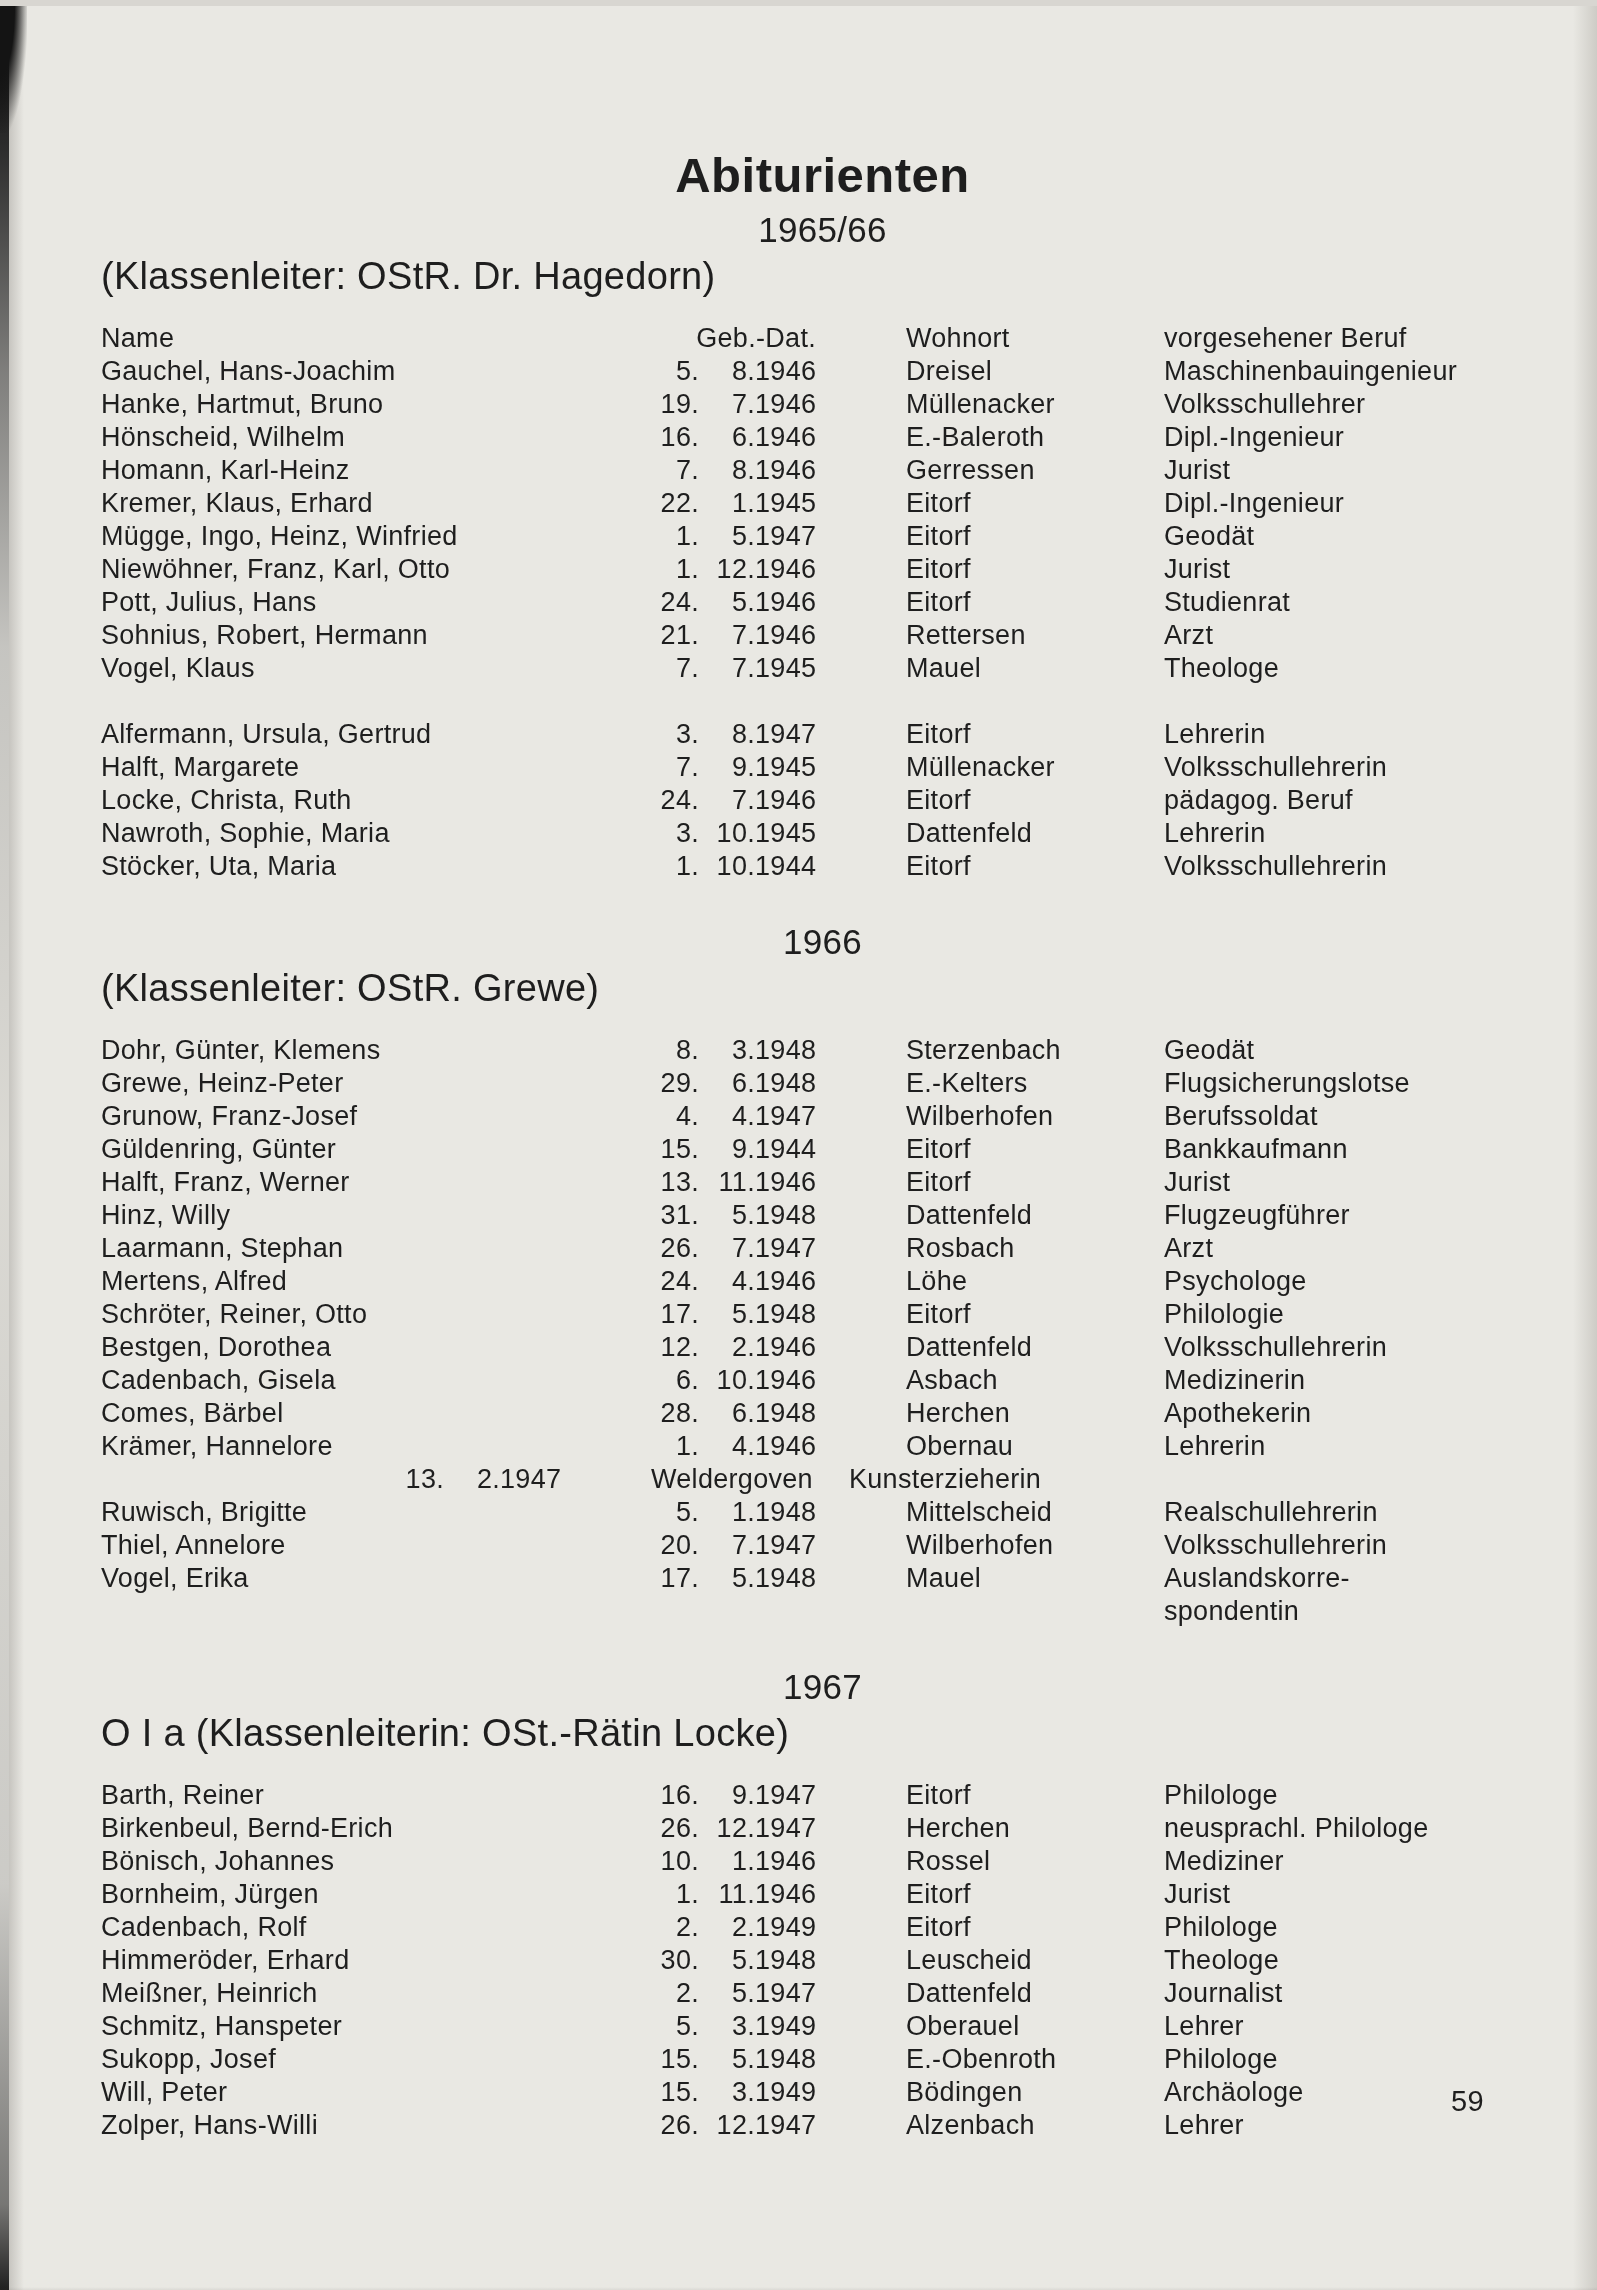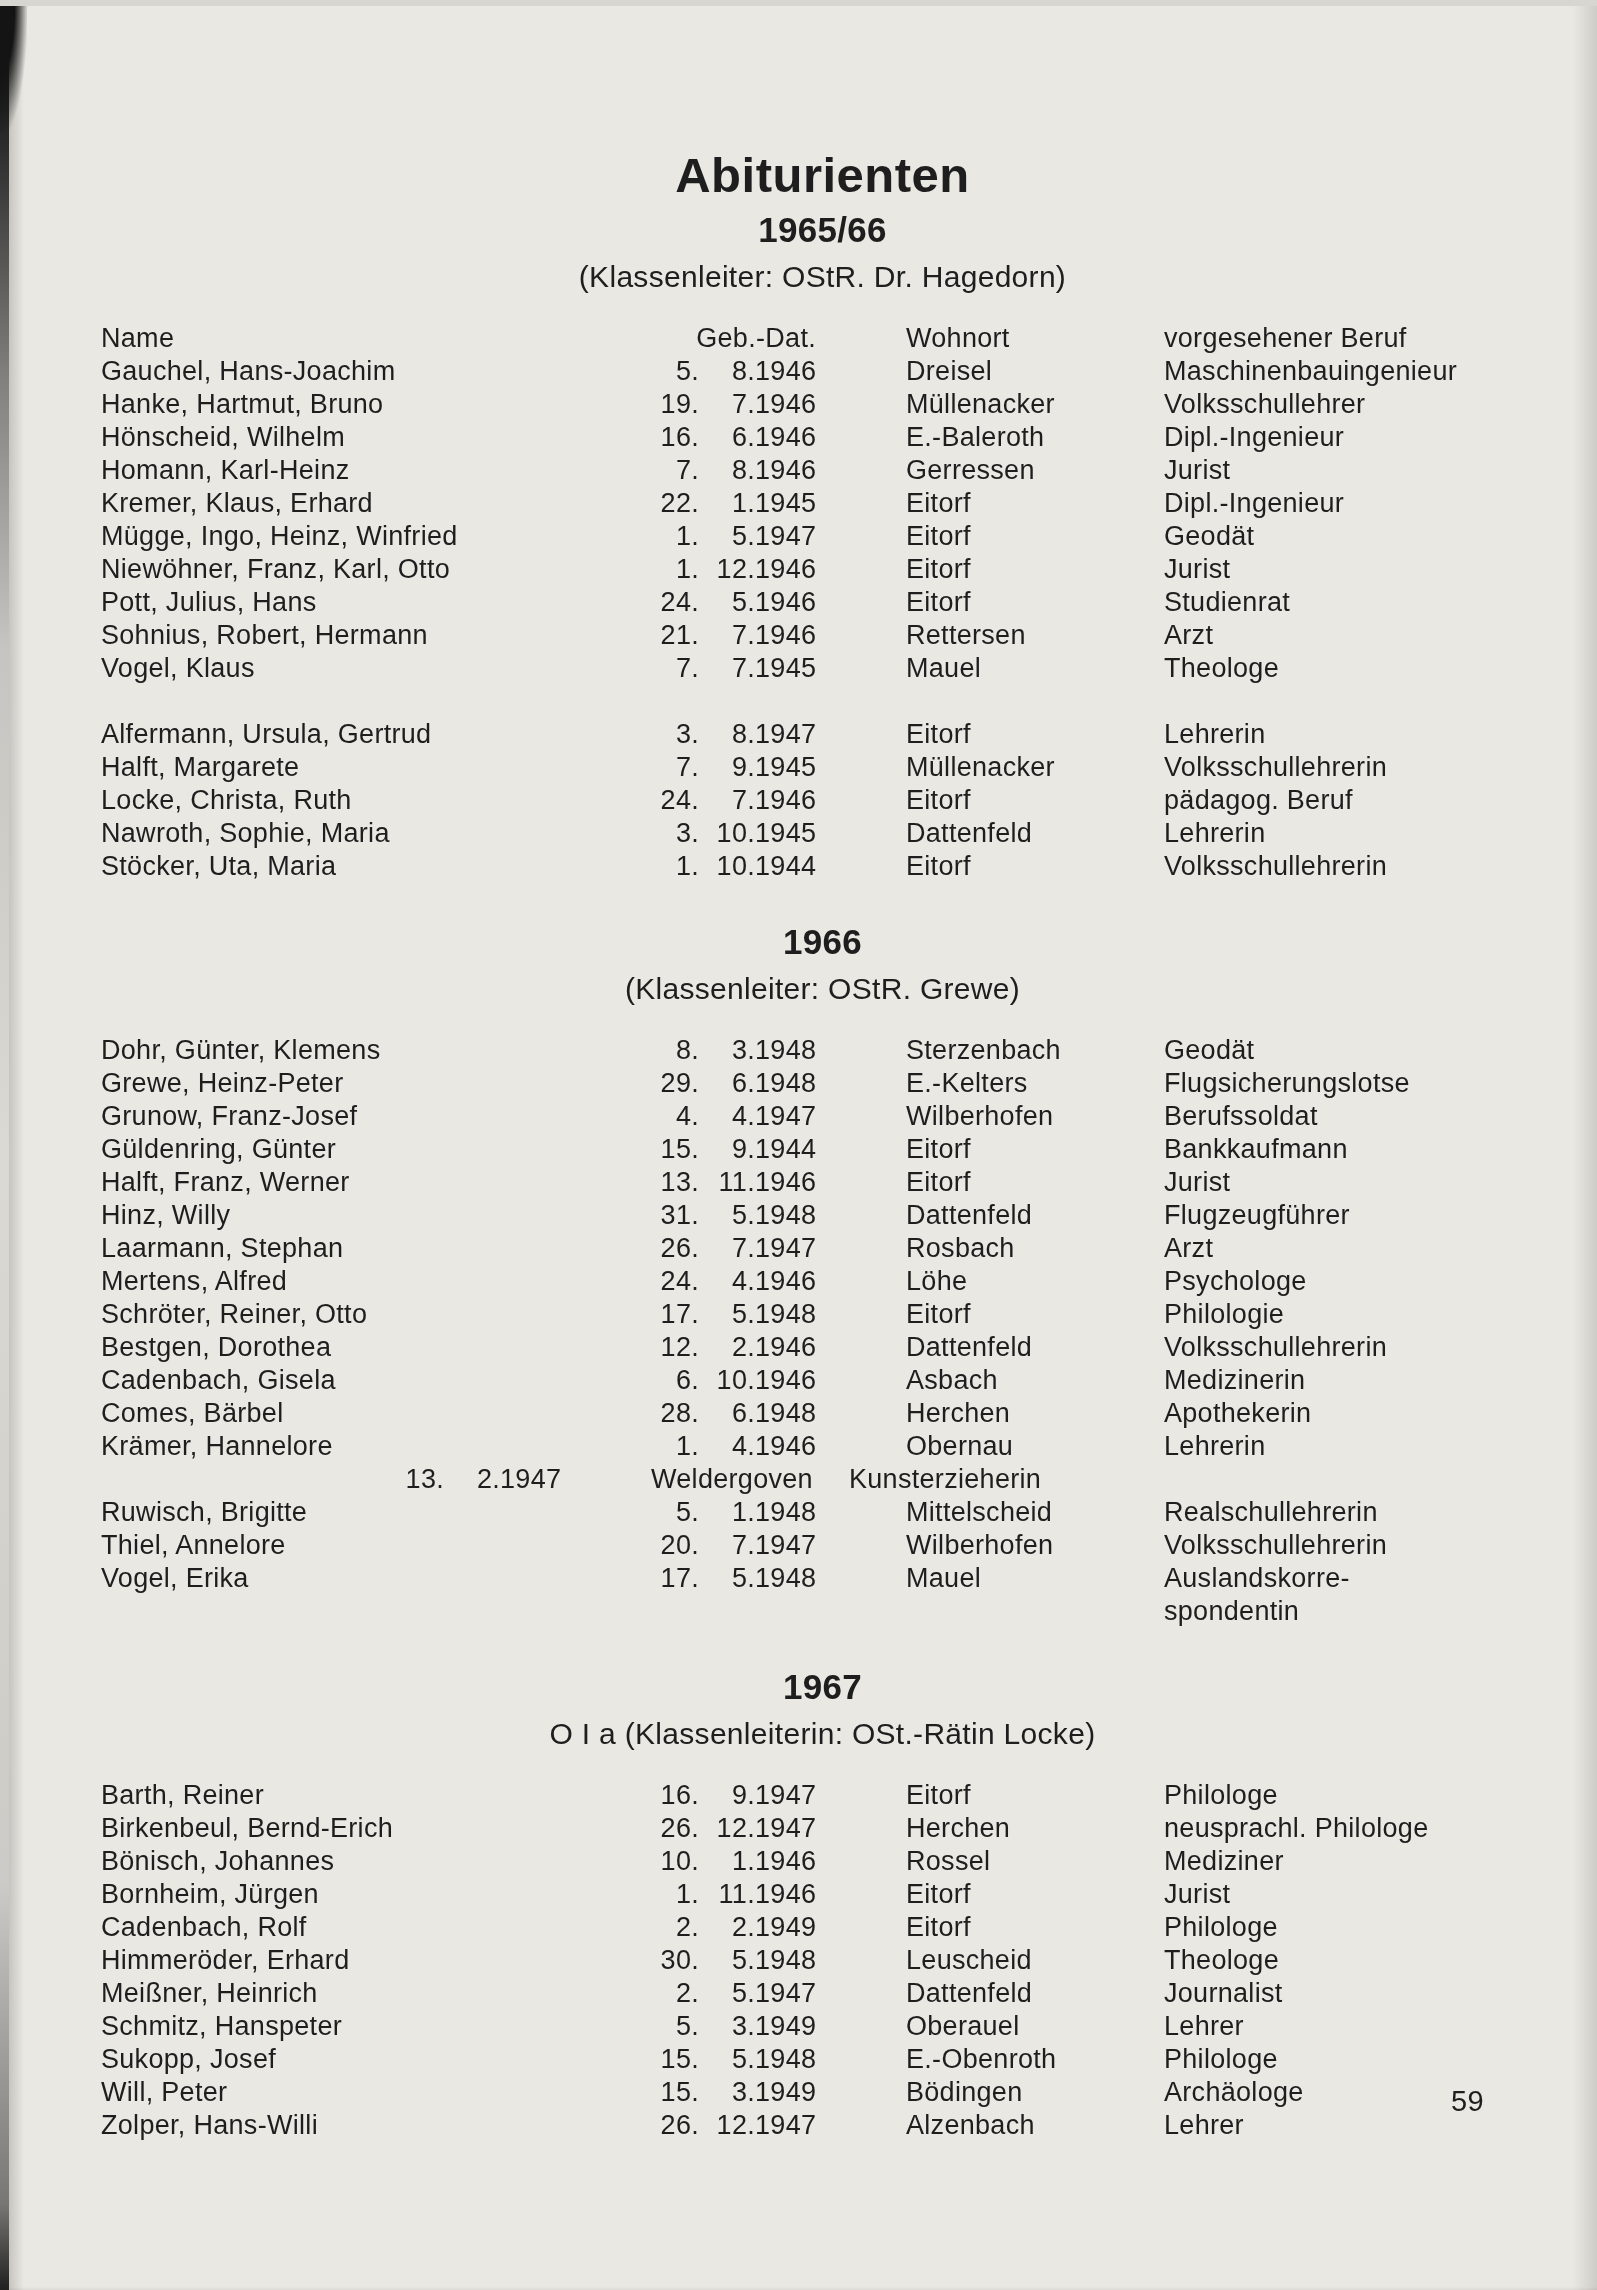--- a/index.html
+++ b/index.html
@@ -42,27 +42,26 @@
   h1.title{
     margin:0 0 11px 0;
     font-size:49px;line-height:1;
     font-weight:bold;
     text-align:center;
     letter-spacing:0.5px;
   }
   .year-heading{
     margin:0 0 11px 0;
     font-size:35px;line-height:38px;
-    font-weight:bold;
+    font-weight:normal;
     text-align:center;
   }
   section + section .year-heading{margin-top:40px;text-align:center;}
   .teacher-line{
-    font-size:30px;line-height:33px;
-    text-align:center;
+    font-size:38px;line-height:33px;
     margin-bottom:29px;
   }
 
   .grid-row{
     display:grid;
     grid-template-columns:493px 255px 315px 1fr;
     font-size:27px;line-height:33px;
   }
   .group{margin:0;}
   .group + .group{margin-top:33px;}

